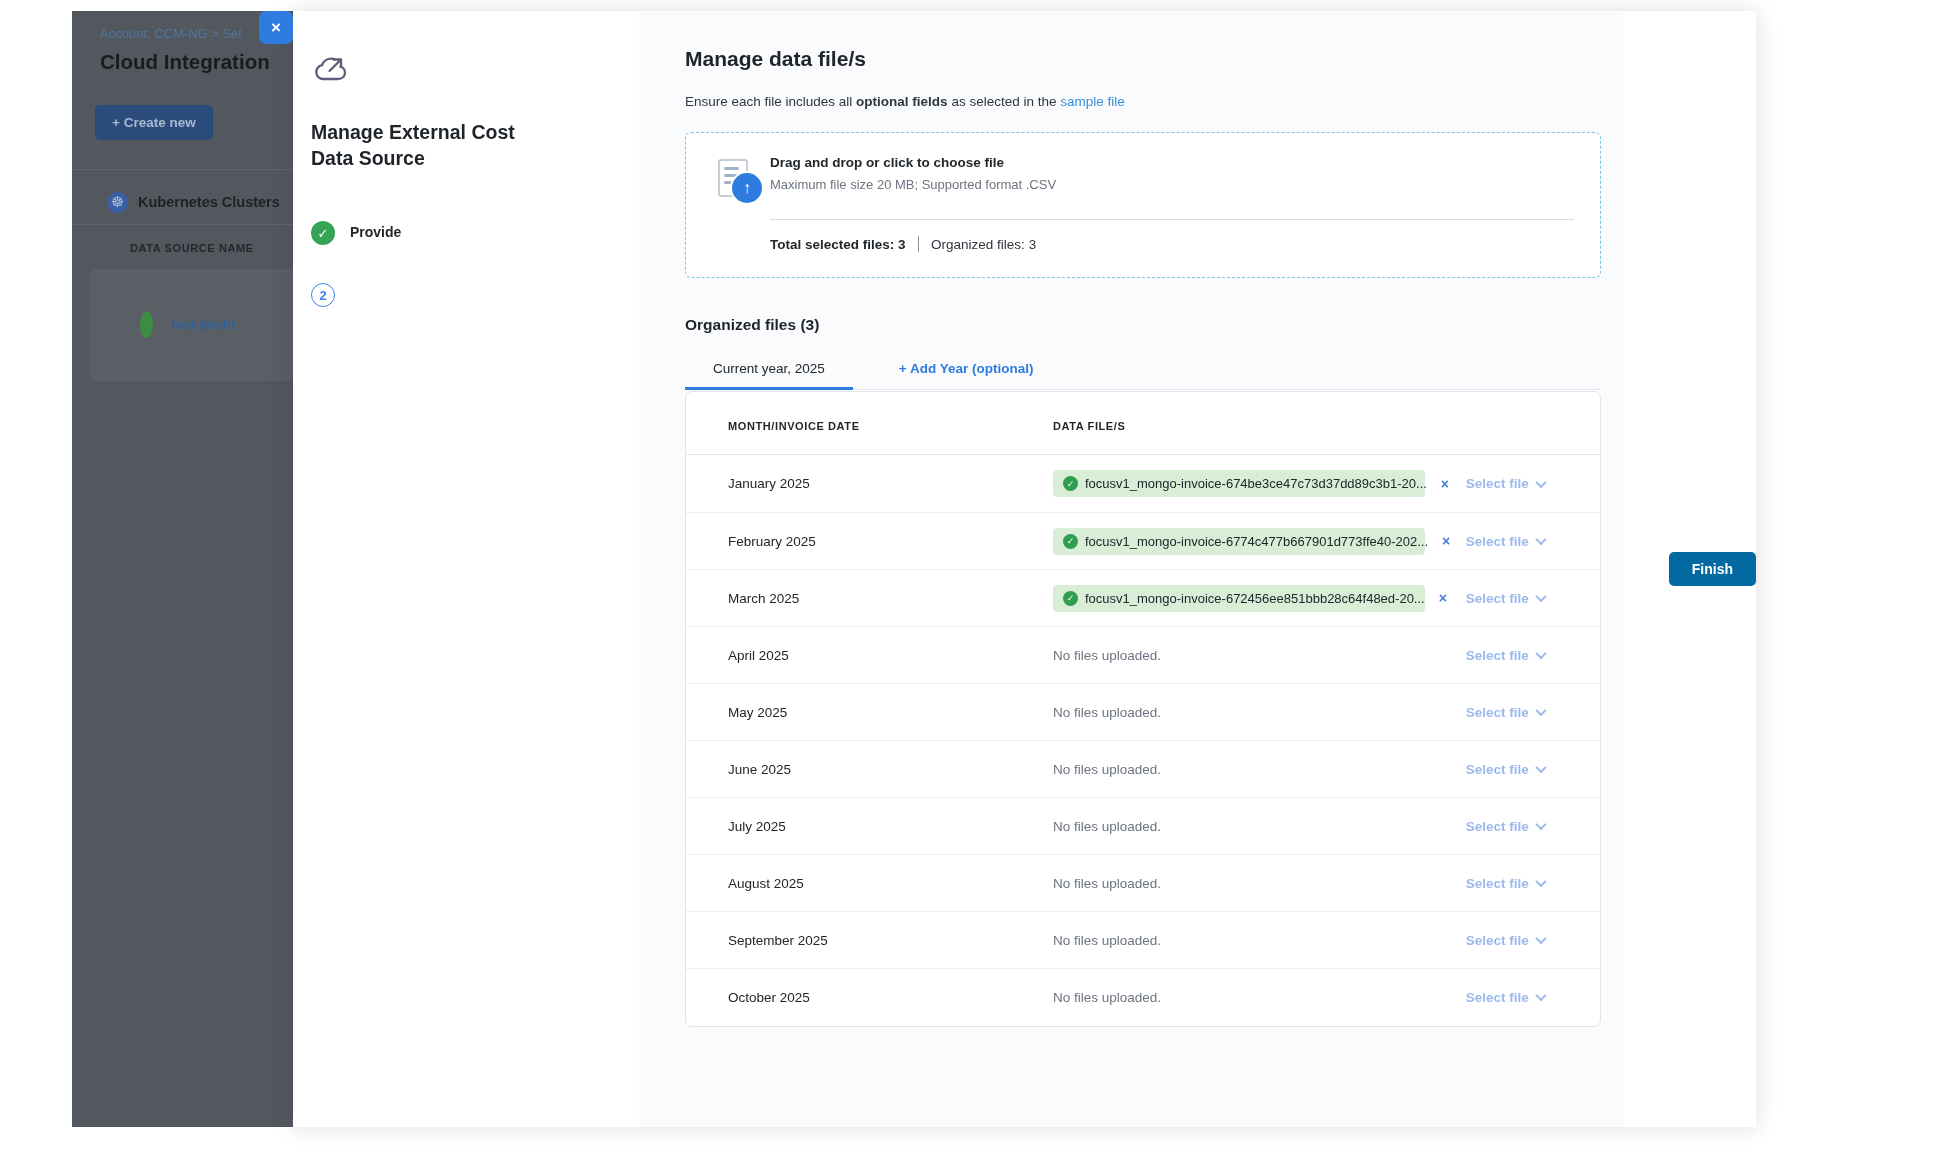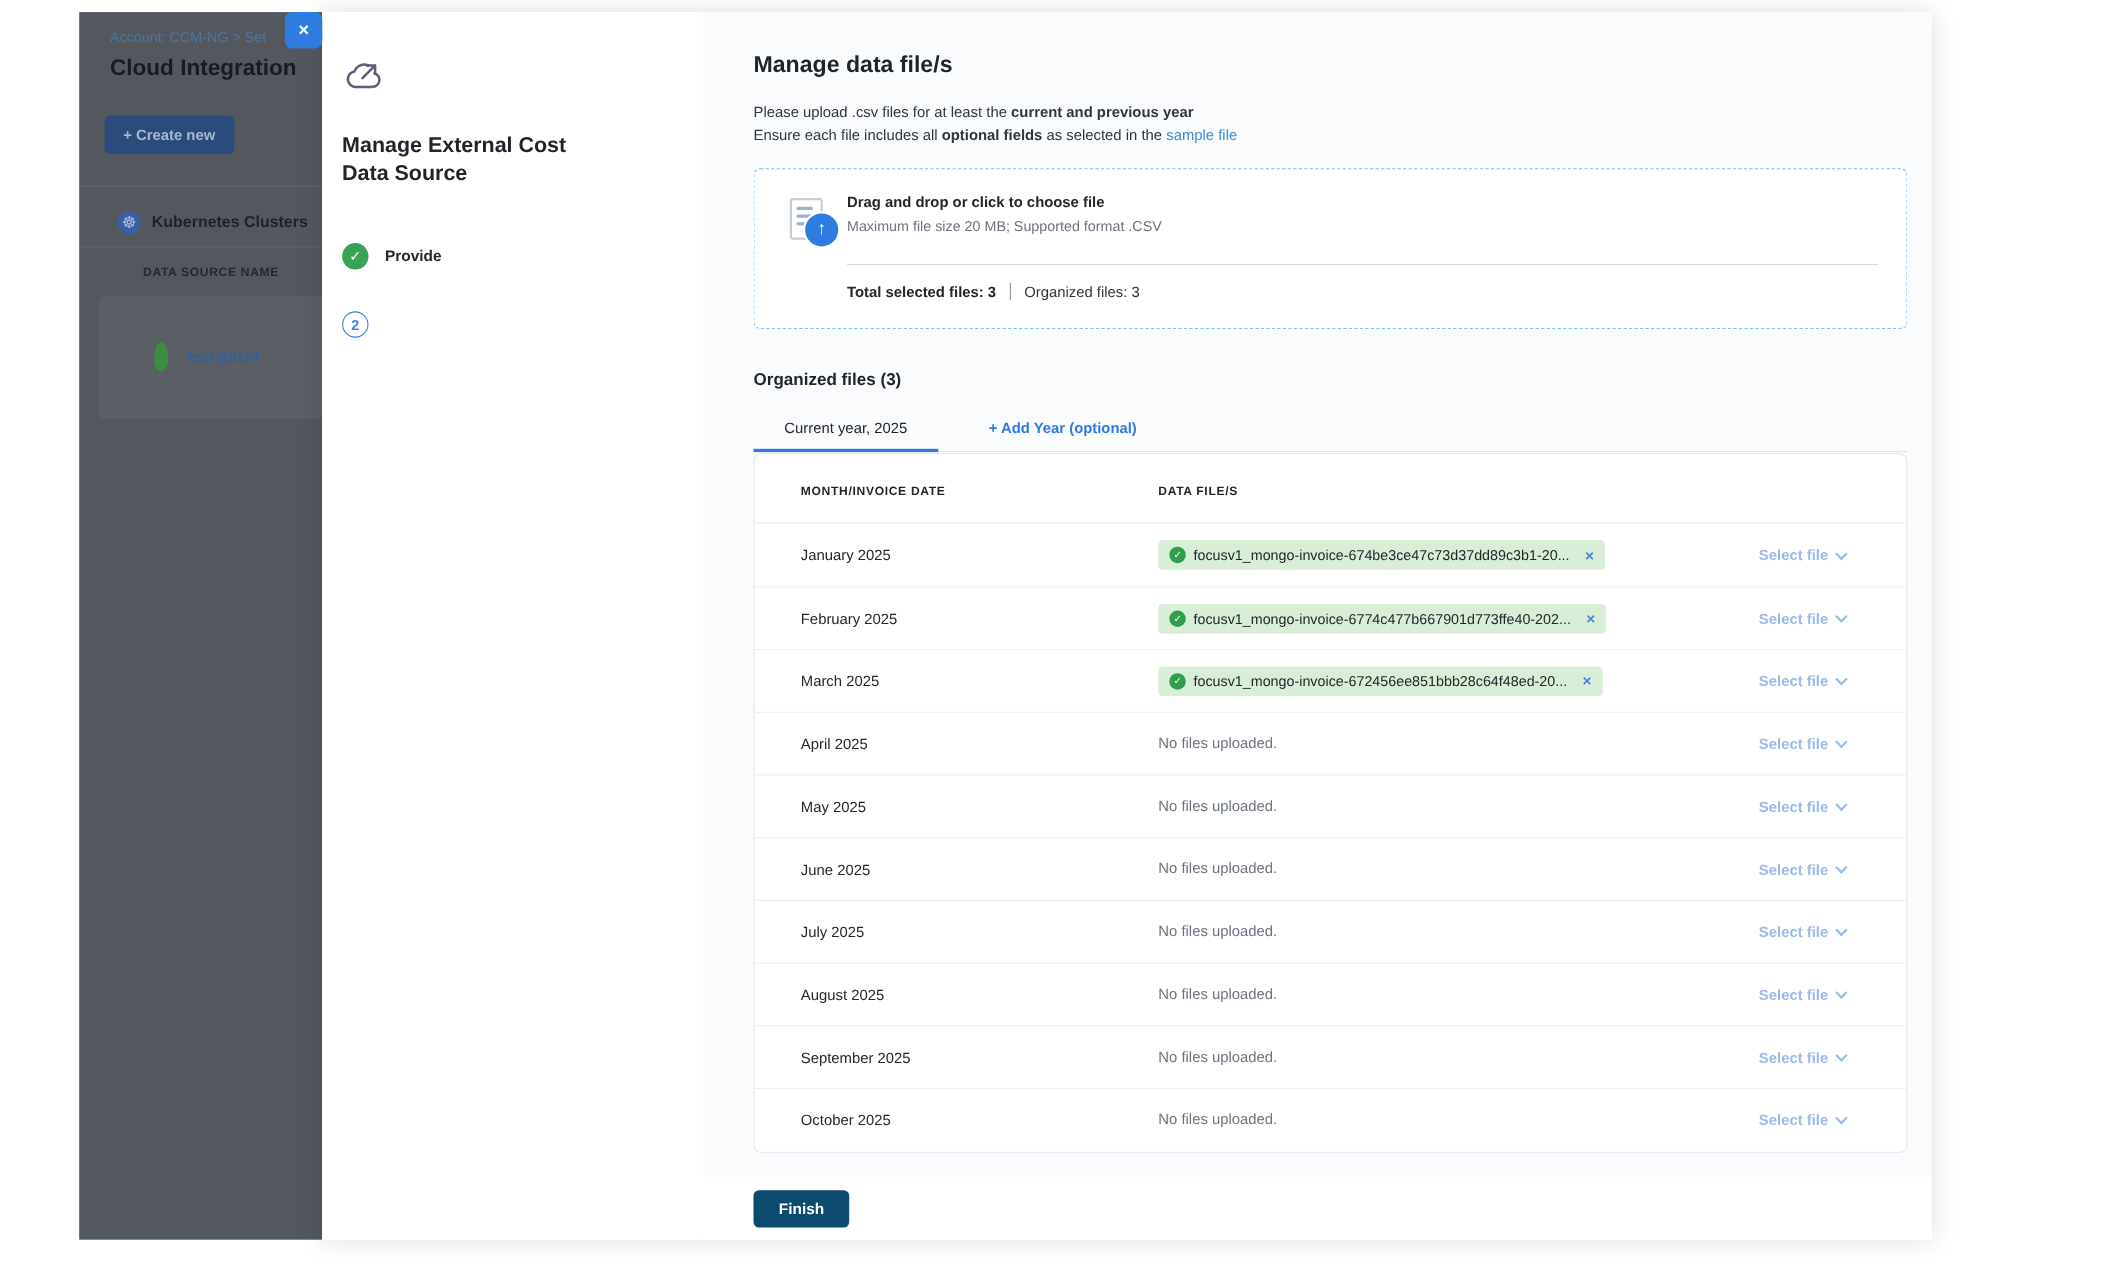--- a/index.html
+++ b/index.html
@@ -58,21 +58,21 @@
   .step-bullet {
     flex:0 0 24px; width:24px; height:24px; border-radius:50%;
     display:flex; align-items:center; justify-content:center; font-size:13px; font-weight:700;
   }
   .step-bullet.done { background:#37a356; color:#fff; }
   .step-bullet.active { background:#fff; border:1.5px solid #3b82e8; color:#3b82e8; }
   .step-label { font-size:14px; font-weight:700; color:#22272b; padding-top:3px; }
   .step-desc { margin-top:9px; font-size:13.5px; line-height:21px; color:#4f5662; width:222px; }
 
   
-  .main-panel { flex:1; display:flex; flex-direction:column; background:#fafbfd; min-width:0; }
+  .main-panel { flex:1; display:flex; flex-direction:row; background:#fafbfd; min-width:0; }
   .main-content { flex:1; padding:0 22px 0 46px; overflow:hidden; }
   .main-heading { margin-top:36px; font-size:21px; font-weight:700; color:#1f242b; }
   .intro { margin-top:20px; font-size:13.5px; line-height:21px; color:#2f363d; }
   .intro b { font-weight:700; }
   .link { color:#3a8fd6; cursor:pointer; }
 
   .dropzone {
     margin-top:20px; height:146px; background:#fff; position:relative;
     border:1px dashed #7ac3ea; border-radius:6px;
   }
@@ -126,21 +126,21 @@
     width:15px; height:15px; flex:0 0 15px; border-radius:50%; background:#2f9e4f; color:#fff;
     display:flex; align-items:center; justify-content:center; font-size:9px; font-weight:700;
   }
   .chip-name { font-size:13px; color:#22272b; white-space:nowrap; }
   .chip-remove { font-size:14px; font-weight:700; color:#4b80da; margin-left:7px; cursor:pointer; line-height:1; }
   .select-file { display:flex; align-items:center; gap:8px; color:#9cb9ec; font-size:13.5px; font-weight:600; cursor:pointer; white-space:nowrap; }
   .chevron { width:8px; height:8px; border-right:2px solid currentColor; border-bottom:2px solid currentColor; transform:rotate(45deg) translate(-1px,-1px); }
 
   .main-footer { flex:0 0 57px; background:#fff; display:flex; align-items:center; padding-left:46px; }
   .finish-btn {
-    background:#0c4a6e; color:#fff; border:none; border-radius:5px; font-family:inherit;
+    background:#0369a1; color:#fff; border:none; border-radius:5px; font-family:inherit;
     padding:9px 23px; font-size:14px; font-weight:700; cursor:pointer;
   }
 </style>
 </head>
 <body>
 
 <div class="app-strip">
   <div class="bg-breadcrumb">Account: CCM-NG  &gt;  Set</div>
   <div class="bg-title">Cloud Integration</div>
   <button class="bg-create-btn">+ Create new</button>
@@ -189,21 +189,20 @@
         <span>2</span>
       </div>
     </div>
   </aside>
 
   <section class="main-panel">
     <div class="main-content">
       <h1 class="main-heading">Manage data file/s</h1>
 
       <div class="intro">
-        <div><span>Please upload .csv files for at least the </span><b>current and previous year</b></div>
         <div><span>Ensure each file includes all </span><b>optional fields</b><span> as selected in the </span><span class="link">sample file</span></div>
       </div>
 
       <div class="dropzone">
         <div class="dz-doc">
             <i></i>
             <i></i>
             <i></i>
           </div>
         <div class="dz-circle">

